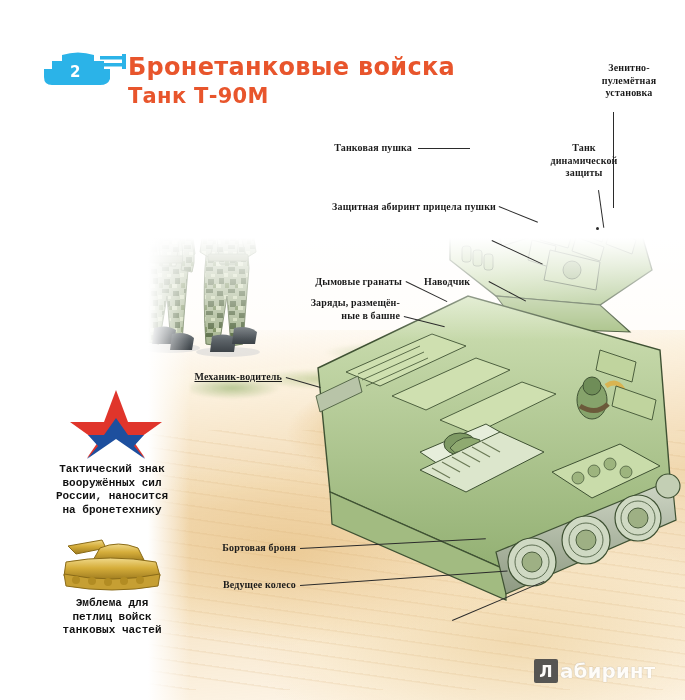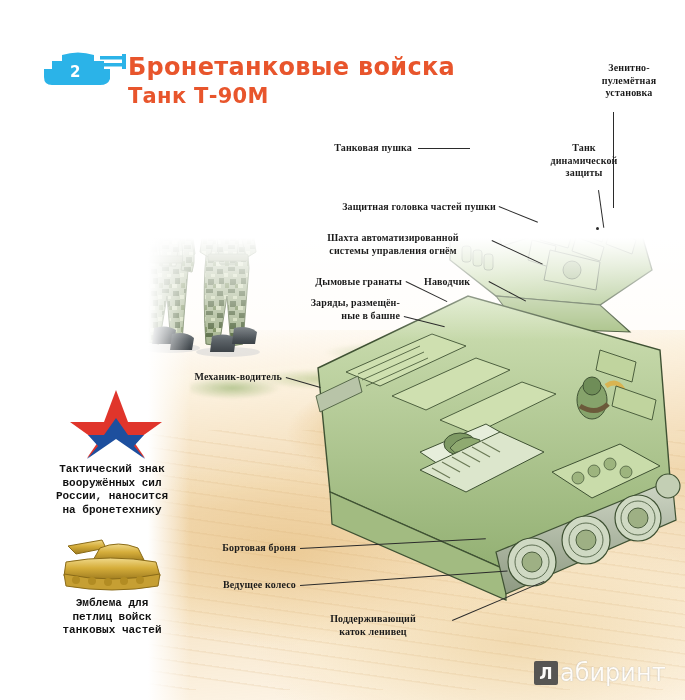--- a/index.html
+++ b/index.html
@@ -111,21 +111,21 @@
 
   
   .wm { position: absolute; left: 534px; top: 659px; display: flex; align-items: center; opacity: .92; }
   .wm-box {
     width: 24px; height: 24px; background: #4a4a4a; color: #fff;
     font-family: "DejaVu Sans", sans-serif; font-weight: bold; font-size: 16px;
     display: flex; align-items: center; justify-content: center;
     border-radius: 2px;
   }
   .wm-txt {
-    font-family: "DejaVu Sans", sans-serif; font-weight: normal; font-size: 24px;
+    font-family: "DejaVu Sans", sans-serif; font-weight: bold; font-size: 20px;
     color: #ffffff; margin-left: 2px;
     text-shadow: 0 0 1px rgba(140,140,140,.9);
     opacity: .95;
   }
 
   svg { display: block; overflow: visible; }
 </style>
 </head>
 <body>
 
@@ -370,59 +370,55 @@
       </g>
     </svg>
     <span class="badge-num">2</span>
   </div>
   <div class="title-main">Бронетанковые войска</div>
   <div class="title-sub">Танк Т-90М</div>
 
   <div class="lbl r" style="left:296px; top:142px; width:116px;">Танковая пушка</div>
   <div class="leader" style="left:418px; top:148px; width:52px;"></div>
 
-  <div class="lbl r" style="left:286px; top:201px; width:210px;">Защитная головка частей пушки</div>
+  <div class="lbl r" style="left:286px; top:201px; width:210px;">Защитная абиринт прицела пушки</div>
   <div class="leader" style="left:499px; top:206px; width:42px; transform:rotate(22deg);"></div>
 
-  <div class="lbl c" style="left:300px; top:232px; width:186px;">Шахта автоматизированной
-системы управления огнём</div>
   <div class="leader" style="left:492px; top:240px; width:56px; transform:rotate(25deg);"></div>
 
   <div class="lbl r" style="left:280px; top:276px; width:122px;">Дымовые гранаты</div>
   <div class="leader" style="left:406px; top:281px; width:46px; transform:rotate(26deg);"></div>
 
   <div class="lbl l" style="left:424px; top:276px; width:70px;">Наводчик</div>
   <div class="leader" style="left:489px; top:281px; width:42px; transform:rotate(28deg);"></div>
 
   <div class="lbl r" style="left:276px; top:297px; width:124px;">Заряды, размещён-
 ные в башне</div>
   <div class="leader" style="left:404px; top:316px; width:42px; transform:rotate(14deg);"></div>
 
-  <div class="lbl r" style="left:160px; top:371px; width:122px;">Механик-водитель</div>
+  <div class="lbl r" style="left:160px; top:371px; width:122px;text-decoration:underline;">Механик-водитель</div>
   <div class="leader" style="left:286px; top:377px; width:36px; transform:rotate(16deg);"></div>
 
   <div class="lbl c" style="left:576px; top:62px; width:106px;">Зенитно-
 пулемётная
 установка</div>
   <div class="leader" style="left:614px; top:112px; width:96px; transform:rotate(90deg);"></div>
 
   <div class="lbl c" style="left:528px; top:142px; width:112px;">Танк
 динамической
 защиты</div>
   <div class="leader" style="left:599px; top:190px; width:38px; transform:rotate(82deg);"></div>
   <div class="dot" style="left:596px; top:227px;"></div>
 
   <div class="lbl r" style="left:180px; top:542px; width:116px;">Бортовая броня</div>
   <div class="leader" style="left:300px; top:548px; width:186px; transform:rotate(-3deg);"></div>
 
   <div class="lbl r" style="left:180px; top:579px; width:116px;">Ведущее колесо</div>
   <div class="leader" style="left:300px; top:585px; width:208px; transform:rotate(-4deg);"></div>
 
-  <div class="lbl c" style="left:298px; top:613px; width:150px;">Поддерживающий
-каток ленивец</div>
   <div class="leader" style="left:452px; top:620px; width:100px; transform:rotate(-23deg);"></div>
 
   <div class="star-wrap">
     <svg width="108" height="72" viewBox="0 0 108 72">
       <path d="M54 2 L66 34 L100 34 L72 54 L83 70 L54 49 L25 70 L36 54 L8 34 L42 34 Z" fill="#e0352b"></path>
       <path d="M54 30 L66 47 L82 47 L72 58 L83 71 L54 51 L25 71 L36 58 L26 47 L42 47 Z" fill="#1d4f9e"></path>
     </svg>
   </div>
   <div class="cap" style="left:36px; top:463px; width:152px;">Тактический знак
 вооружённых сил

